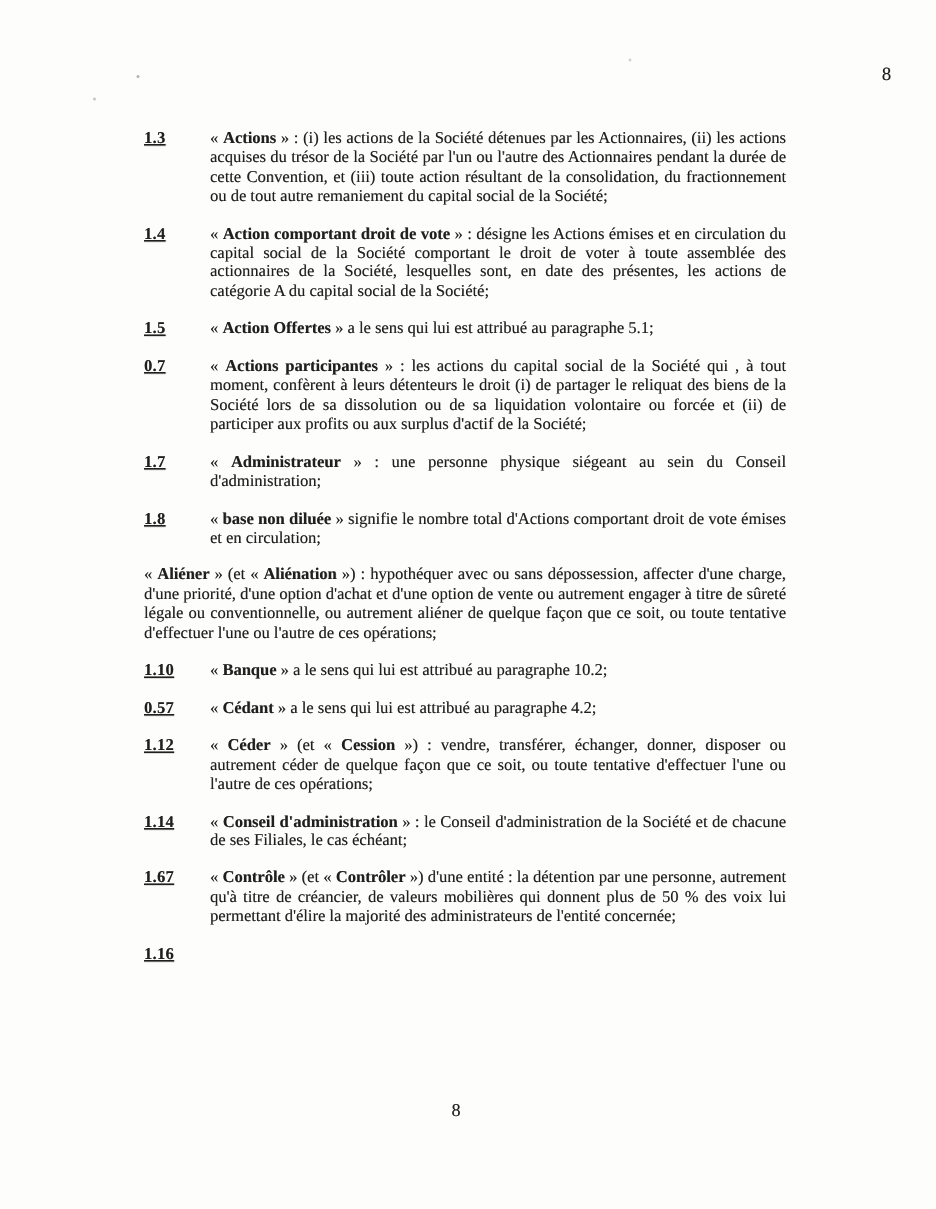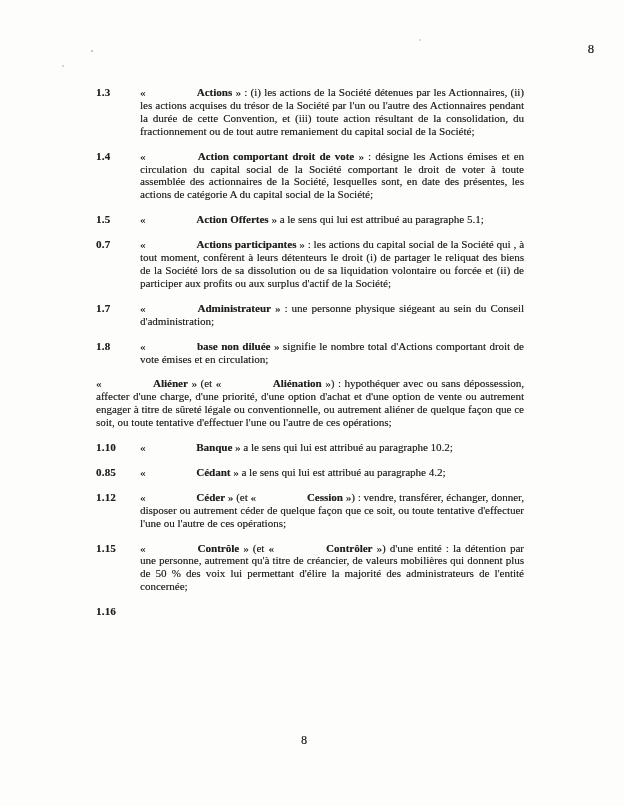--- a/index.html
+++ b/index.html
@@ -34,28 +34,28 @@
     display: flex;
     margin-bottom: 12px;
     font-size: 11px;
     line-height: 12.9px;
   }
   .def-num {
     flex: none;
     width: 44px;
     font-weight: 700;
     letter-spacing: 0.2px;
+    text-decoration: underline;
   }
   .def-text {
     flex: 1;
     text-align: justify;
   }
   .def-text .term {
     font-weight: 700;
-    margin-left: 48px;
   }
   .footer-page-num {
     position: absolute;
     top: 733px;
     left: 0;
     width: 608px;
     text-align: center;
     font-size: 12px;
   }
   .speck {
@@ -103,29 +103,33 @@
         <div class="def-text"><span>« </span><span class="term">base non diluée</span><span> » signifie le nombre total d'Actions comportant droit de vote émises et en circulation;</span></div>
       </div>
       <div class="def-item">
         <div class="def-text"><span>« </span><span class="term">Aliéner</span><span> » (et « </span><span class="term">Aliénation</span><span> ») : hypothéquer avec ou sans dépossession, affecter d'une charge, d'une priorité, d'une option d'achat et d'une option de vente ou autrement engager à titre de sûreté légale ou conventionnelle, ou autrement aliéner de quelque façon que ce soit, ou toute tentative d'effectuer l'une ou l'autre de ces opérations;</span></div>
       </div>
       <div class="def-item">
         <div class="def-num">1.10</div>
         <div class="def-text"><span>« </span><span class="term">Banque</span><span> » a le sens qui lui est attribué au paragraphe 10.2;</span></div>
       </div>
       <div class="def-item">
-        <div class="def-num">0.85</div>
+        <div class="def-num">0.57</div>
         <div class="def-text"><span>« </span><span class="term">Cédant</span><span> » a le sens qui lui est attribué au paragraphe 4.2;</span></div>
       </div>
       <div class="def-item">
         <div class="def-num">1.12</div>
         <div class="def-text"><span>« </span><span class="term">Céder</span><span> » (et « </span><span class="term">Cession</span><span> ») : vendre, transférer, échanger, donner, disposer ou autrement céder de quelque façon que ce soit, ou toute tentative d'effectuer l'une ou l'autre de ces opérations;</span></div>
       </div>
       <div class="def-item">
-        <div class="def-num">1.15</div>
+        <div class="def-num">1.14</div>
+        <div class="def-text"><span>« </span><span class="term">Conseil d'administration</span><span> » : le Conseil d'administration de la Société et de chacune de ses Filiales, le cas échéant;</span></div>
+      </div>
+      <div class="def-item">
+        <div class="def-num">1.67</div>
         <div class="def-text"><span>« </span><span class="term">Contrôle</span><span> » (et « </span><span class="term">Contrôler</span><span> ») d'une entité : la détention par une personne, autrement qu'à titre de créancier, de valeurs mobilières qui donnent plus de 50 % des voix lui permettant d'élire la majorité des administrateurs de l'entité concernée;</span></div>
       </div>
       <div class="def-item">
         <div class="def-num">1.16</div>
       </div>
     </div>
 
   <div class="footer-page-num">8</div>
 </div>
 

